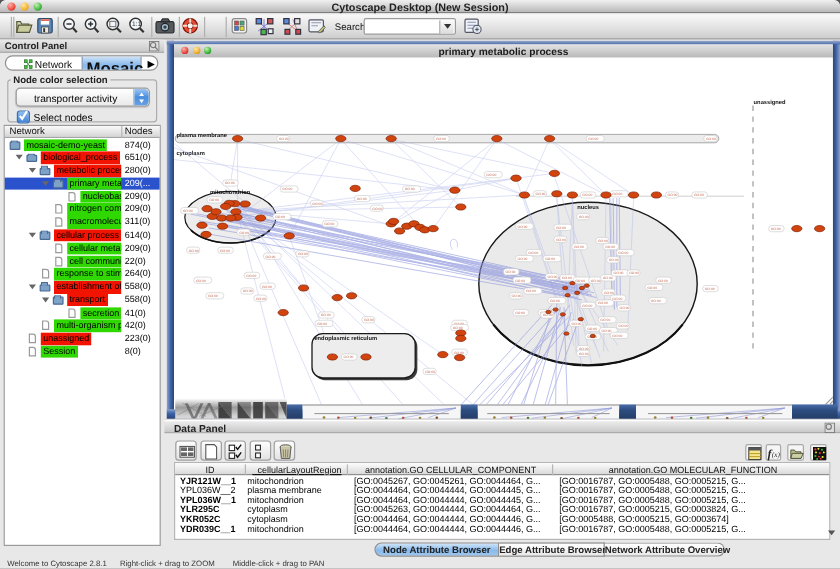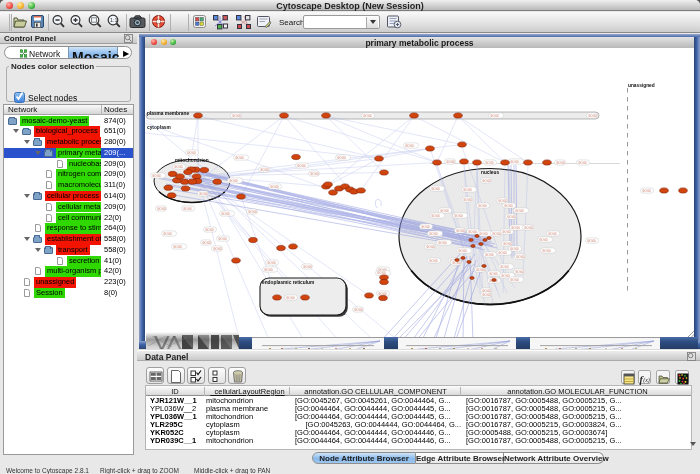--- a/index.html
+++ b/index.html
@@ -180,21 +180,28 @@
         <rect x="6.5" y="1" width="3" height="3" fill="#44bb44" stroke="#1c6a1c" stroke-width="0.6"></rect>
         <rect x="1.5" y="7" width="3" height="3" fill="#44bb44" stroke="#1c6a1c" stroke-width="0.6"></rect>
         <rect x="6.5" y="7" width="3" height="3" fill="#44bb44" stroke="#1c6a1c" stroke-width="0.6"></rect>
       </svg>
       <span class="net-lab">Network</span>
       <div class="tab-mosaic"></div>
       <span class="mos-lab">Mosaic</span>
       <span class="arr">▶</span>
     </div>
     <div class="abs groupbox"></div>
-    <div class="abs gb-label">Nodes color selection</div>
+    <div class="abs gb-label">Node color selection</div>
+    <div class="abs combo">
+      <span class="ctext">transporter activity</span>
+      <div class="stepper">
+        <div style="position:absolute;left:4px;top:2.5px;width:0;height:0;border-left:2.8px solid transparent;border-right:2.8px solid transparent;border-bottom:3.5px solid #fff;"></div>
+        <div style="position:absolute;left:4px;bottom:2.5px;width:0;height:0;border-left:2.8px solid transparent;border-right:2.8px solid transparent;border-top:3.5px solid #fff;"></div>
+      </div>
+    </div>
     <div class="abs cbx">
       <svg width="11" height="11" viewBox="0 0 11 11" style="position:absolute;left:-1px;top:-2px;">
         <path d="M2.5 5.5 L4.5 8 L8.5 1.5" fill="none" stroke="#fff" stroke-width="1.8"></path>
       </svg>
     </div>
     <div class="abs cbx-lab">Select nodes</div>
     <div class="abs treewrap">
       <div class="treehead">
         <span style="position:absolute;left:4px;top:0px;">Network</span>
         <span style="position:absolute;left:100px;top:0px;">Nodes</span>
@@ -1053,21 +1060,21 @@
           </div>
           <div class="drow" style="top:26.7px;">
             <div class="dcell" style="left:4px;width:56px;font-weight:bold;">YPL036W__1</div>
             <div class="dcell" style="left:60px;width:83px;">mitochondrion</div>
             <div class="dcell" style="left:149px;width:166px;">[GO:0044464, GO:0044444, GO:0044445, G...</div>
             <div class="dcell" style="left:320px;width:226px;">[GO:0016787, GO:0005488, GO:0005215, G...</div>
           </div>
           <div class="drow" style="top:34.8px;">
             <div class="dcell" style="left:4px;width:56px;font-weight:bold;">YLR295C</div>
             <div class="dcell" style="left:60px;width:83px;">cytoplasm</div>
-            <div class="dcell" style="left:149px;width:166px;text-align:right;">[GO:0045263, GO:0044444, GO:0044464, G...</div>
+            <div class="dcell" style="left:149px;width:166px;">[GO:0045263, GO:0044444, GO:0044464, G...</div>
             <div class="dcell" style="left:320px;width:226px;">[GO:0016787, GO:0005215, GO:0003824, G...</div>
           </div>
           <div class="drow" style="top:42.9px;">
             <div class="dcell" style="left:4px;width:56px;font-weight:bold;">YKR052C</div>
             <div class="dcell" style="left:60px;width:83px;">cytoplasm</div>
             <div class="dcell" style="left:149px;width:166px;">[GO:0044464, GO:0044444, GO:0044446, G...</div>
             <div class="dcell" style="left:320px;width:226px;">[GO:0005488, GO:0005215, GO:0003674]</div>
           </div>
           <div class="drow" style="top:51.0px;">
             <div class="dcell" style="left:4px;width:56px;font-weight:bold;">YDR039C__1</div>

